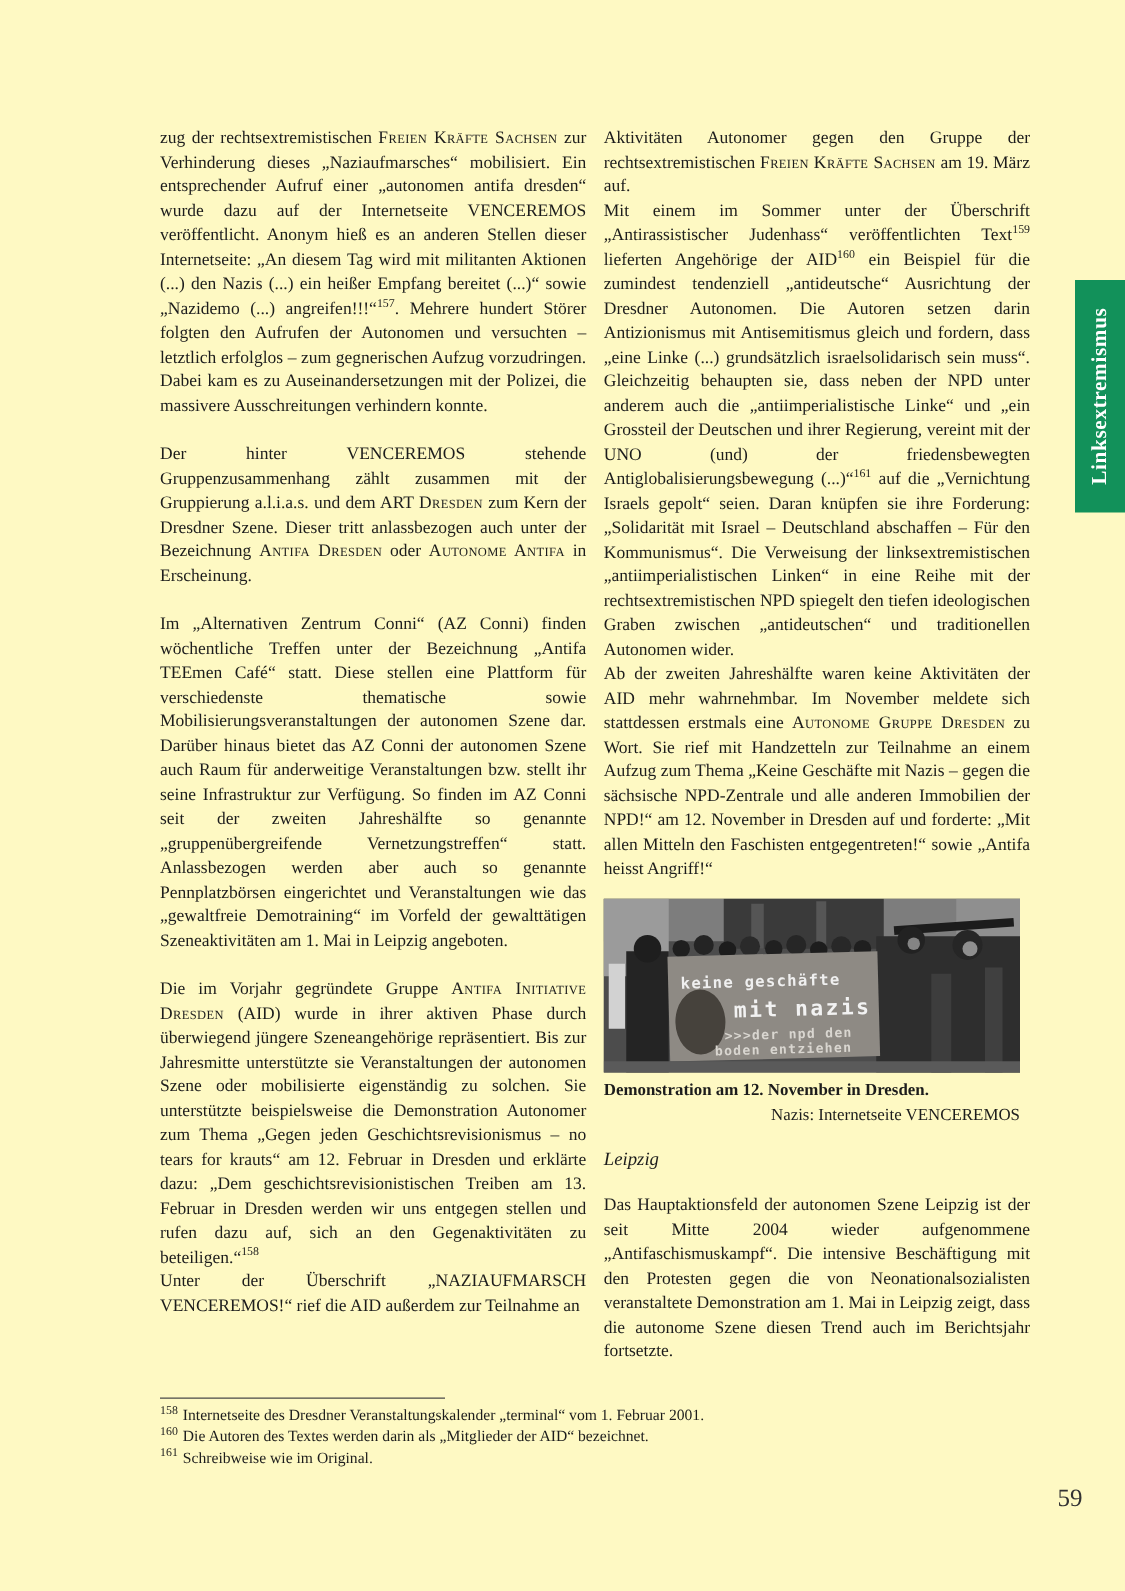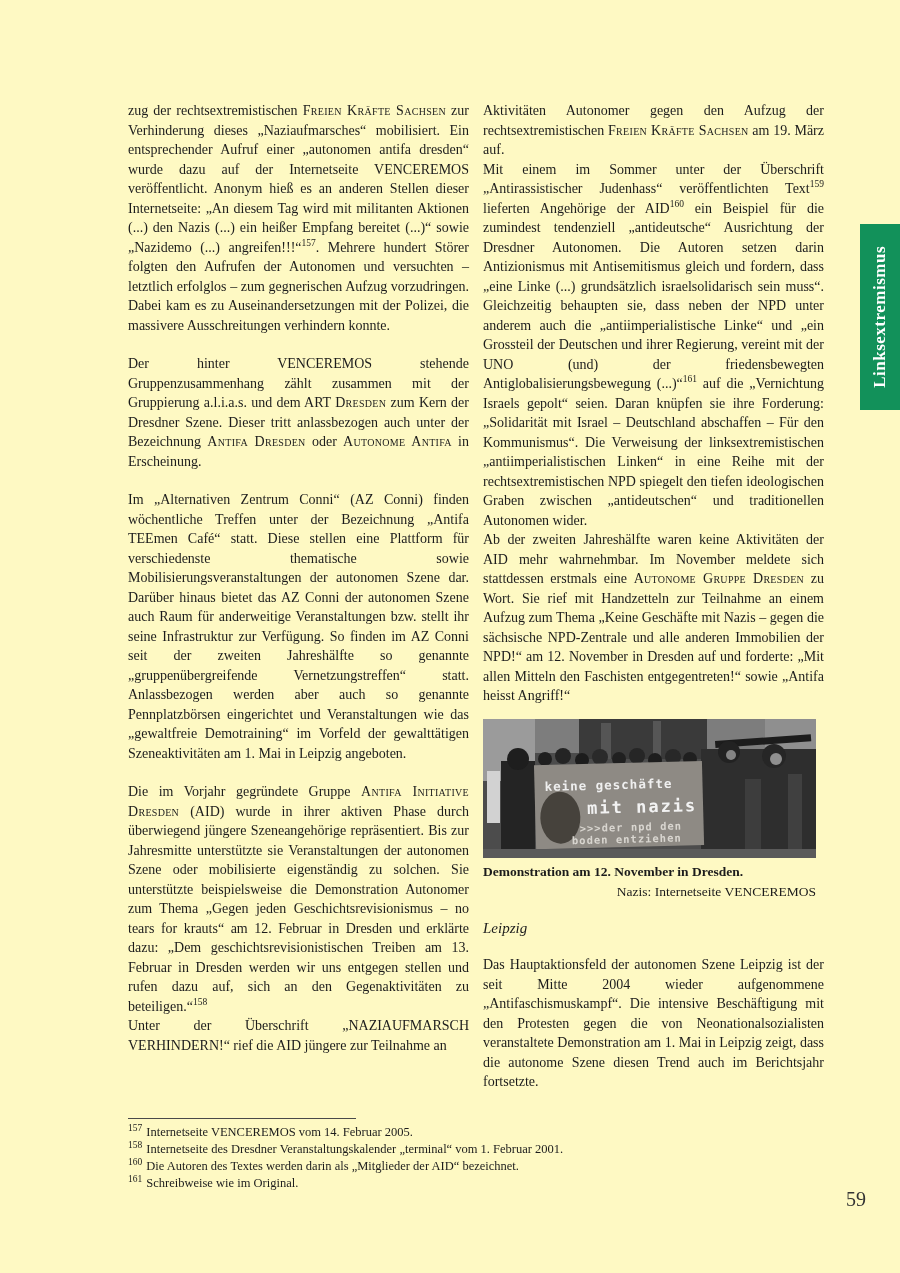--- a/index.html
+++ b/index.html
@@ -31,25 +31,25 @@
 </head>
 <body>
 
 <div class="page">
 
   <div class="col col-left">
       <p class="para"><span>zug der rechtsextremistischen </span><span class="sc">Freien Kräfte Sachsen</span><span> zur Verhinderung dieses „Naziaufmarsches“ mobilisiert. Ein entsprechender Aufruf einer „autonomen antifa dresden“ wurde dazu auf der Internetseite VENCEREMOS veröffentlicht. Anonym hieß es an anderen Stellen dieser Internetseite: „An diesem Tag wird mit militanten Aktionen (...) den Nazis (...) ein heißer Empfang bereitet (...)“ sowie „Nazidemo (...) angreifen!!!“</span><sup>157</sup><span>. Mehrere hundert Störer folgten den Aufrufen der Autonomen und versuchten – letztlich erfolglos – zum gegnerischen Aufzug vorzudringen. Dabei kam es zu Auseinandersetzungen mit der Polizei, die massivere Ausschreitungen verhindern konnte.</span></p>
       <p class="para gapped"><span>Der hinter VENCEREMOS stehende Gruppenzusammenhang zählt zusammen mit der Gruppierung a.l.i.a.s. und dem ART </span><span class="sc">Dresden</span><span> zum Kern der Dresdner Szene. Dieser tritt anlassbezogen auch unter der Bezeichnung </span><span class="sc">Antifa Dresden</span><span> oder </span><span class="sc">Autonome Antifa</span><span> in Erscheinung.</span></p>
       <p class="para gapped"><span>Im „Alternativen Zentrum Conni“ (AZ Conni) finden wöchentliche Treffen unter der Bezeichnung „Antifa TEEmen Café“ statt. Diese stellen eine Plattform für verschiedenste thematische sowie Mobilisierungsveranstaltungen der autonomen Szene dar. Darüber hinaus bietet das AZ Conni der autonomen Szene auch Raum für anderweitige Veranstaltungen bzw. stellt ihr seine Infrastruktur zur Verfügung. So finden im AZ Conni seit der zweiten Jahreshälfte so genannte „gruppenübergreifende Vernetzungstreffen“ statt. Anlassbezogen werden aber auch so genannte Pennplatzbörsen eingerichtet und Veranstaltungen wie das „gewaltfreie Demotraining“ im Vorfeld der gewalttätigen Szeneaktivitäten am 1. Mai in Leipzig angeboten.</span></p>
       <p class="para gapped"><span>Die im Vorjahr gegründete Gruppe </span><span class="sc">Antifa Initiative Dresden</span><span> (AID) wurde in ihrer aktiven Phase durch überwiegend jüngere Szeneangehörige repräsentiert. Bis zur Jahresmitte unterstützte sie Veranstaltungen der autonomen Szene oder mobilisierte eigenständig zu solchen. Sie unterstützte beispielsweise die Demonstration Autonomer zum Thema „Gegen jeden Geschichtsrevisionismus – no tears for krauts“ am 12. Februar in Dresden und erklärte dazu: „Dem geschichtsrevisionistischen Treiben am 13. Februar in Dresden werden wir uns entgegen stellen und rufen dazu auf, sich an den Gegenaktivitäten zu beteiligen.“</span><sup>158</sup></p>
-      <p class="para"><span>Unter der Überschrift „NAZIAUFMARSCH VERHINDERN!“ rief die AID jüngere zur Teilnahme an</span></p>
+      <p class="para"><span>Unter der Überschrift „NAZIAUFMARSCH VENCEREMOS!“ rief die AID außerdem zur Teilnahme an</span></p>
     </div>
 
   <div class="col col-right">
-      <p class="para"><span>Aktivitäten Autonomer gegen den Aufzug der rechtsextremistischen </span><span class="sc">Freien Kräfte Sachsen</span><span> am 19. März auf.</span></p>
+      <p class="para"><span>Aktivitäten Autonomer gegen den Gruppe der rechtsextremistischen </span><span class="sc">Freien Kräfte Sachsen</span><span> am 19. März auf.</span></p>
       <p class="para"><span>Mit einem im Sommer unter der Überschrift „Antirassistischer Judenhass“ veröffentlichten Text</span><sup>159</sup><span> lieferten Angehörige der AID</span><sup>160</sup><span> ein Beispiel für die zumindest tendenziell „antideutsche“ Ausrichtung der Dresdner Autonomen. Die Autoren setzen darin Antizionismus mit Antisemitismus gleich und fordern, dass „eine Linke (...) grundsätzlich israelsolidarisch sein muss“. Gleichzeitig behaupten sie, dass neben der NPD unter anderem auch die „antiimperialistische Linke“ und „ein Grossteil der Deutschen und ihrer Regierung, vereint mit der UNO (und) der friedensbewegten Antiglobalisierungsbewegung (...)“</span><sup>161</sup><span> auf die „Vernichtung Israels gepolt“ seien. Daran knüpfen sie ihre Forderung: „Solidarität mit Israel – Deutschland abschaffen – Für den Kommunismus“. Die Verweisung der linksextremistischen „antiimperialistischen Linken“ in eine Reihe mit der rechtsextremistischen NPD spiegelt den tiefen ideologischen Graben zwischen „antideutschen“ und traditionellen Autonomen wider.</span></p>
       <p class="para"><span>Ab der zweiten Jahreshälfte waren keine Aktivitäten der AID mehr wahrnehmbar. Im November meldete sich stattdessen erstmals eine </span><span class="sc">Autonome Gruppe Dresden</span><span> zu Wort. Sie rief mit Handzetteln zur Teilnahme an einem Aufzug zum Thema „Keine Geschäfte mit Nazis – gegen die sächsische NPD-Zentrale und alle anderen Immobilien der NPD!“ am 12. November in Dresden auf und forderte: „Mit allen Mitteln den Faschisten entgegentreten!“ sowie „Antifa heisst Angriff!“</span></p>
     </div>
 
   <div class="photo">
     <svg width="333" height="139" viewBox="0 0 333 139">
       <rect width="333" height="139" fill="#4c4c4c"></rect>
       <rect x="0" y="0" width="333" height="34" fill="#7d7d7d"></rect>
       <rect x="0" y="0" width="52" height="62" fill="#9b9b9b"></rect>
       <rect x="282" y="0" width="51" height="44" fill="#8f8f8f"></rect>
@@ -92,21 +92,20 @@
   <div class="credit">Nazis: Internetseite VENCEREMOS</div>
 
   <div class="leipzig-h">Leipzig</div>
   <div class="col leipzig-p">
       <p class="para"><span>Das Hauptaktionsfeld der autonomen Szene Leipzig ist der seit Mitte 2004 wieder aufgenommene „Antifaschismuskampf“. Die intensive Beschäftigung mit den Protesten gegen die von Neonationalsozialisten veranstaltete Demonstration am 1. Mai in Leipzig zeigt, dass die autonome Szene diesen Trend auch im Berichtsjahr fortsetzte.</span></p>
     </div>
 
   <div class="footnotes">
     <div class="fn-rule"></div>
     <div>
-        <div class="footnote"><sup>157</sup><span>Internetseite VENCEREMOS vom 14. Februar 2005.</span></div>
         <div class="footnote"><sup>158</sup><span>Internetseite des Dresdner Veranstaltungskalender „terminal“ vom 1. Februar 2001.</span></div>
         <div class="footnote"><sup>160</sup><span>Die Autoren des Textes werden darin als „Mitglieder der AID“ bezeichnet.</span></div>
         <div class="footnote"><sup>161</sup><span>Schreibweise wie im Original.</span></div>
       </div>
   </div>
 
   <div class="pagenum">59</div>
 
   <div class="tab" style="background: rgb(18, 145, 90);">
     <div class="tab-label">Linksextremismus</div>

